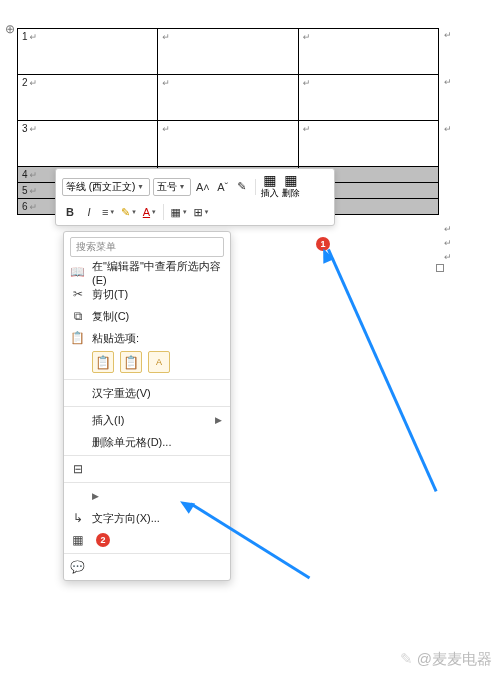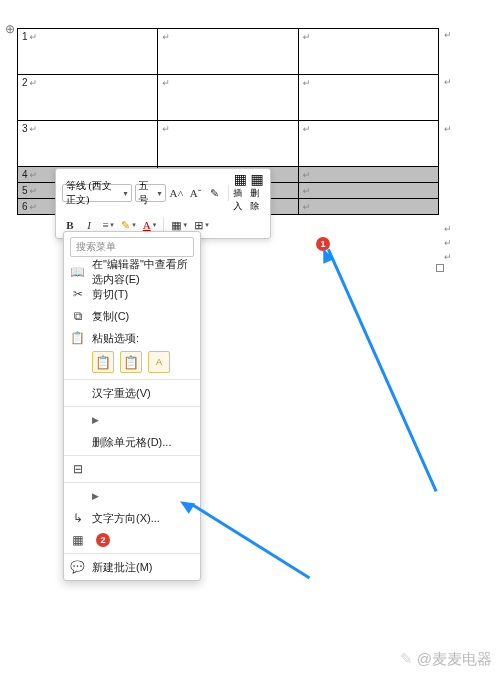--- a/index.html
+++ b/index.html
@@ -27,24 +27,23 @@
   .tbl tr.smallrow td { height: 14px; }
   .tbl tr.sel td { background: #bfbfbf; }
   .cellmark::after { content: "↵"; font-size: 9px; color: #888; margin-left: 2px; }
   .rowmark {
     position: absolute; font-size: 9px; color: #888;
   }
   .anchor { position: absolute; top: 22px; left: 5px; font-size: 12px; color: #777; }
   
   .minitoolbar {
     position: absolute; top: 168px; left: 55px;
-    width: 216px; padding: 4px 6px;
+    width: 280px; padding: 4px 6px;
     background: #fff; border: 1px solid #c9c9c9; border-radius: 3px;
     box-shadow: 0 2px 6px rgba(0,0,0,0.15);
-    font-family: Liberation Serif, serif;
   }
   .mt-row { display: flex; align-items: center; gap: 3px; }
   .mt-row + .mt-row { margin-top: 3px; }
   .combo {
     border: 1px solid #bdbdbd; border-radius: 2px; height: 18px;
     display: flex; align-items: center; padding: 0 3px; font-size: 10px;
     background: #fff;
   }
   .combo .chev { font-size: 8px; color: #555; margin-left: 3px; }
   .tb-btn {
@@ -53,21 +52,21 @@
     border-radius: 2px; padding: 0 2px;
   }
   .tb-btn.red { color: #c00; }
   .tb-btn .dd { font-size: 7px; margin-left: 2px; color: #555; }
   .tb-sep { width: 1px; height: 16px; background: #e0e0e0; margin: 0 2px; }
   .tb-grp { display: flex; flex-direction: column; align-items: center; font-size: 9px; gap: 0; }
   .tb-grp .ic { font-size: 14px; line-height: 14px; }
   
   .ctxmenu {
     position: absolute; top: 231px; left: 63px;
-    width: 138px;
+    width: 168px;
     background: #fff; border: 1px solid #c9c9c9; border-radius: 3px;
     box-shadow: 0 3px 10px rgba(0,0,0,0.2);
     padding: 2px 0 2px 0;
   }
   .ctx-search {
     margin: 3px 6px 4px 6px; height: 20px;
     border: 1px solid #c9c9c9; border-radius: 2px;
     display: flex; align-items: center; padding: 0 5px;
     font-size: 10px; color: #888;
   }
@@ -252,20 +251,21 @@
         </div>
     </div>
     <div class="ctx-sep"></div>
     <div class="ctx-item">
       <span class="ic"></span>
       <span class="lbl">汉字重选(V)</span>
     </div>
     <div class="ctx-sep"></div>
     <div class="ctx-item">
       <span class="ic"></span>
+      <span class="lbl">插入(I)</span>
       <span class="arr">▶</span>
     </div>
     <div class="ctx-item">
       <span class="ic"></span>
       <span class="lbl">删除单元格(D)...</span>
     </div>
     <div class="ctx-sep"></div>
     <div class="ctx-item">
       <span class="ic">⊟</span>
     </div>
@@ -278,21 +278,20 @@
       <span class="ic">↳</span>
       <span class="lbl">文字方向(X)...</span>
     </div>
     <div class="ctx-item">
       <span class="ic">▦</span>
       <span class="badge badge-inline">2</span>
     </div>
     <div class="ctx-sep"></div>
     <div class="ctx-item">
       <span class="ic">💬</span>
-      <span class="lbl">新建批注(M)</span>
     </div>
   </div>
 
   <span class="badge badge-abs" style="top:237px; left:316px;">1</span>
 
   <div class="arrow" style="top:250px; left:327px; width:3px; height:265px; transform: rotate(-24deg);"></div>
   <div class="arrowhead" style="top:248px; left:320px; transform: rotate(-24deg);"></div>
 
   <div class="arrow" style="top:505px; left:190px; width:3px; height:140px; transform: rotate(-58deg);"></div>
   <div class="arrowhead" style="top:498px; left:180px; transform: rotate(-58deg);"></div>

